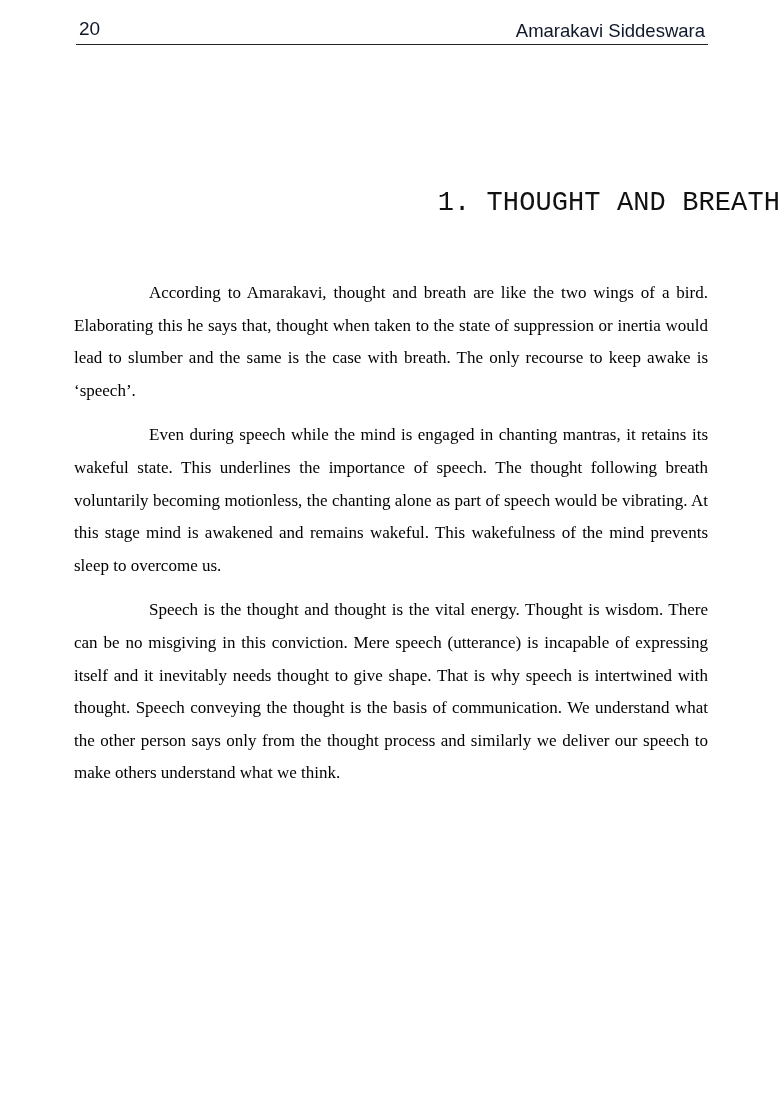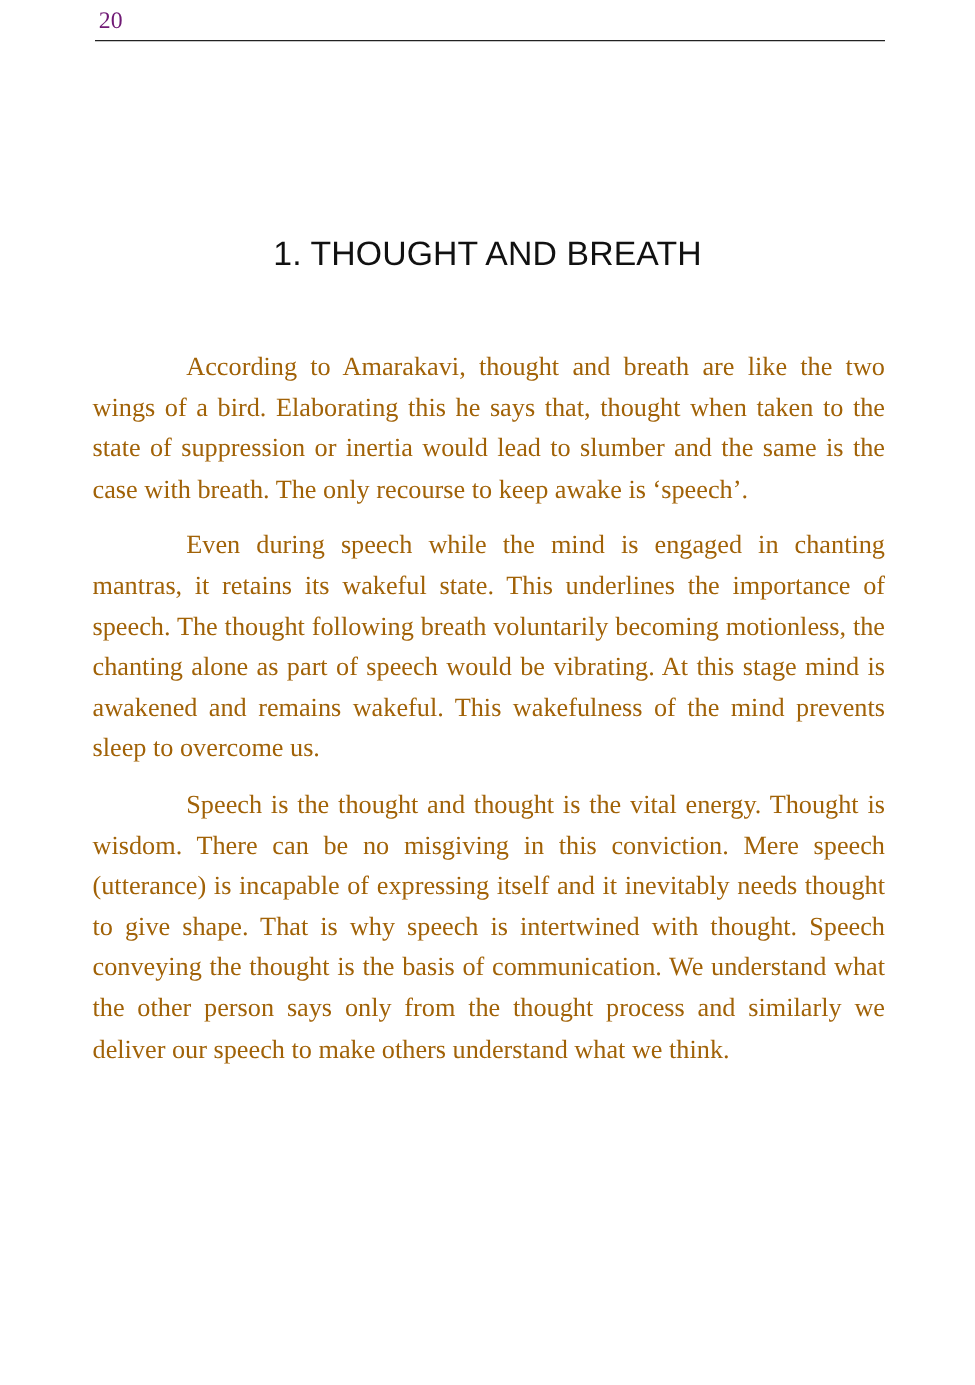--- a/index.html
+++ b/index.html
@@ -10,72 +10,73 @@
     body {
       width: 780px;
       height: 1108px;
       position: relative;
       overflow: hidden;
       color: #111111;
     }
     .page-header {
       position: absolute;
       left: 76px;
-      top: 4px;
+      top: 16px;
       width: 632px;
       height: 28px;
       border-bottom: 1.5px solid #222222;
-      font-family: Liberation Serif, serif;
+      font-family: Liberation Sans, sans-serif;
       font-size: 19px;
-      color: #701a75;
+      color: #0f172a;
     }
     .page-number {
       position: absolute;
       left: 3px;
       top: 2px;
     }
     .running-title {
       position: absolute;
       right: 3px;
       top: 4px;
       font-size: 18.5px;
     }
     .chapter-title {
       position: absolute;
       left: 0;
       width: 780px;
       top: 188px;
-      text-align: center;
-      font-family: Liberation Sans, sans-serif;
+      text-align: right;
+      font-family: Liberation Mono, monospace;
       font-size: 27px;
       letter-spacing: 0.1px;
       color: #111111;
     }
     .body-text {
       position: absolute;
       left: 74px;
       width: 634px;
       top: 277px;
       font-family: "Liberation Serif", serif;
-      font-size: 21px;
+      font-size: 17px;
       line-height: 32.6px;
-      color: #a16207;
+      color: #000000;
     }
     .para {
       margin: 0 0 12px 0;
       text-indent: 75px;
       text-align: justify;
       text-align-last: left;
     }
   </style>
 </head>
 <body>
 
 <div class="page-header">
   <span class="page-number">20</span>
+  <span class="running-title">Amarakavi Siddeswara</span>
 </div>
 
 <h1 class="chapter-title" style="margin:0;font-weight:normal;">1. THOUGHT AND BREATH</h1>
 
 <div class="body-text">
   <p class="para">According to Amarakavi, thought and breath are like the two wings of a bird.  Elaborating this he says that, thought when taken to the state of suppression or inertia would lead to slumber and the same is the case with breath. The only recourse to keep awake is ‘speech’.</p>
   <p class="para">Even during speech while the mind is engaged in chanting mantras, it retains its wakeful state.  This underlines the importance of speech.  The thought following breath voluntarily becoming motionless, the chanting alone as part of speech would be vibrating.  At this stage mind is awakened and remains wakeful.  This wakefulness of the mind prevents sleep to overcome us.</p>
   <p class="para">Speech is the thought and thought is the vital energy. Thought is wisdom.  There can be no misgiving in this conviction.  Mere speech (utterance)  is incapable of expressing itself and it inevitably needs thought to give shape.  That is why speech is intertwined with thought. Speech conveying the thought is the basis of communication.  We understand what the other person says only from the thought process and similarly we deliver our speech to make others understand what we think.</p>
 </div>
 

